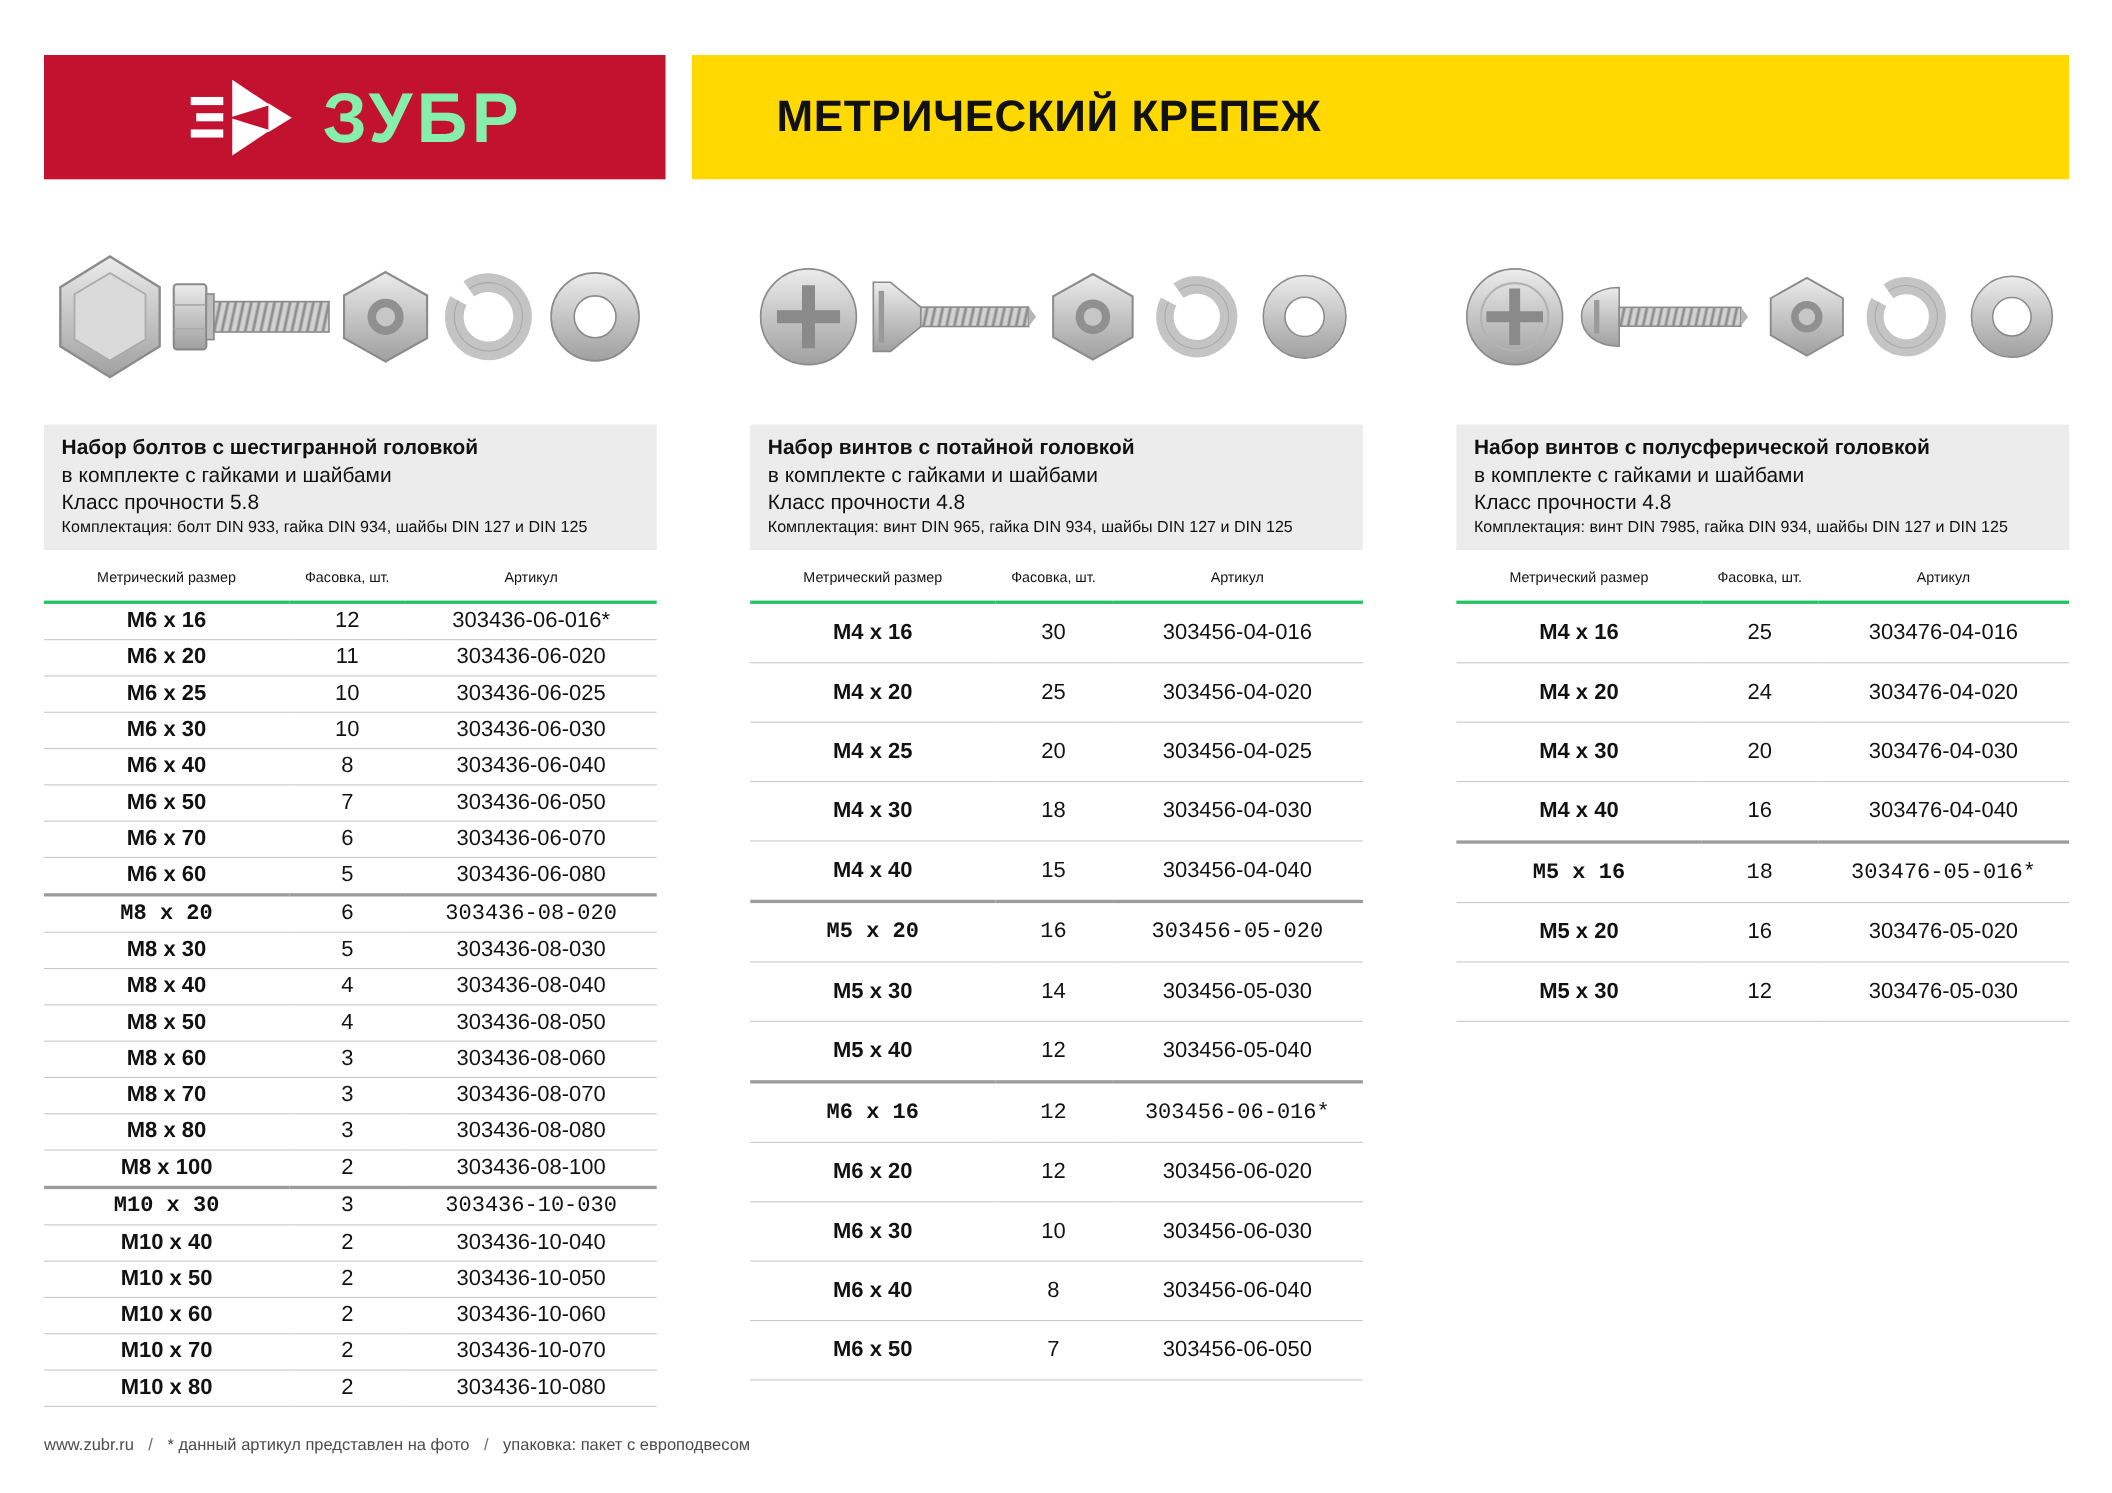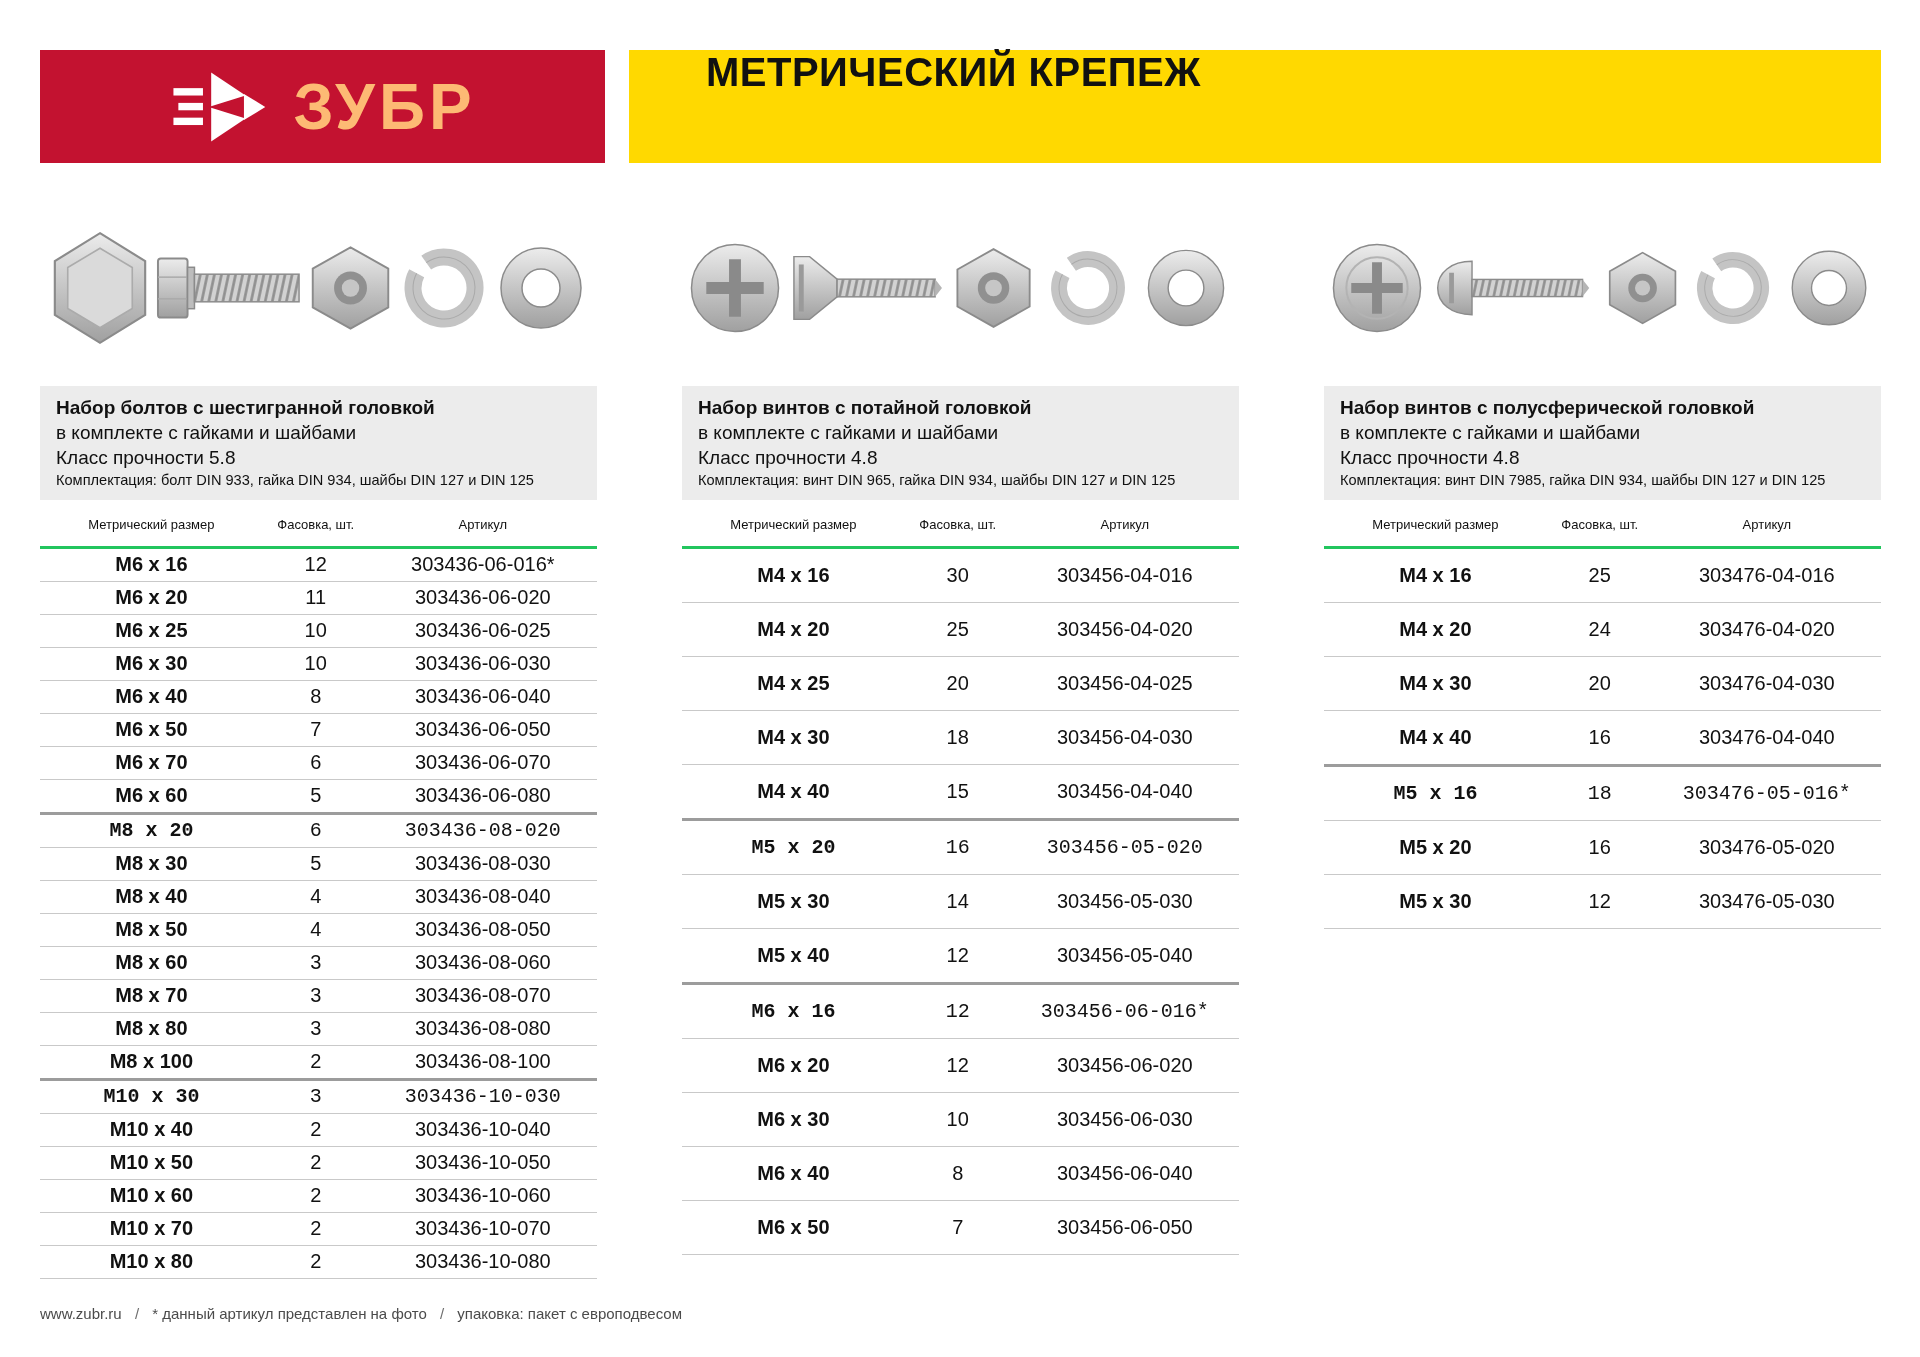--- a/index.html
+++ b/index.html
@@ -2,22 +2,22 @@
 <html><head>
 <meta charset="utf-8">
 <style>
   html,body{margin:0;padding:0;background:#fff;}
   body{width:1920px;height:1357px;position:relative;font-family:"Liberation Sans","DejaVu Sans",sans-serif;color:#111;}
   .page{position:absolute;inset:0;overflow:hidden;}
 
   
   .header{position:absolute;left:40px;top:50px;height:113px;display:flex;}
   .logo-block{width:565px;height:113px;background:#c31230;display:flex;align-items:center;justify-content:center;gap:20px;}
-  .brand-name{color:#fdba74;font-weight:bold;font-size:64px;letter-spacing:4px;line-height:1;}
-  .banner{width:1252px;height:113px;margin-left:24px;background:#ffd900;display:flex;align-items:flex-start;box-sizing:border-box;padding-left:77px;}
+  .brand-name{color:#86efac;font-weight:bold;font-size:64px;letter-spacing:4px;line-height:1;}
+  .banner{width:1252px;height:113px;margin-left:24px;background:#ffd900;display:flex;align-items:center;box-sizing:border-box;padding-left:77px;}
   .banner-title{font-size:40px;font-weight:bold;color:#111;letter-spacing:.5px;}
 
   
   .columns{position:absolute;left:40px;top:163px;display:flex;gap:85px;}
   .col{width:557px;}
   .photos{height:160px;margin-top:45px;display:flex;align-items:center;justify-content:space-between;padding:0 6px;}
   .panel{margin-top:18px;background:#ececec;padding:11px 16px 10px;box-sizing:border-box;}
   .panel h2{margin:0 0 3px;font-size:19px;line-height:1.12;}
   .panel p{margin:0;font-size:19px;line-height:1.3;}
   .panel p.kit{font-size:14.6px;white-space:nowrap;}

